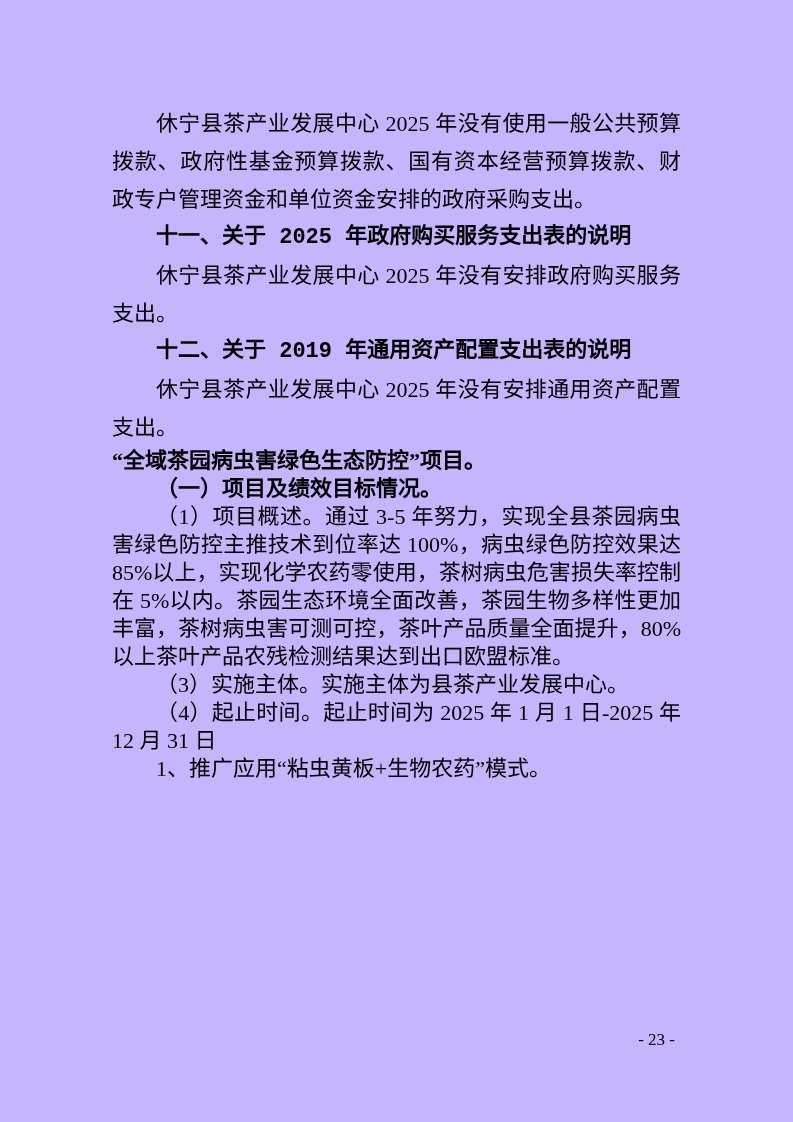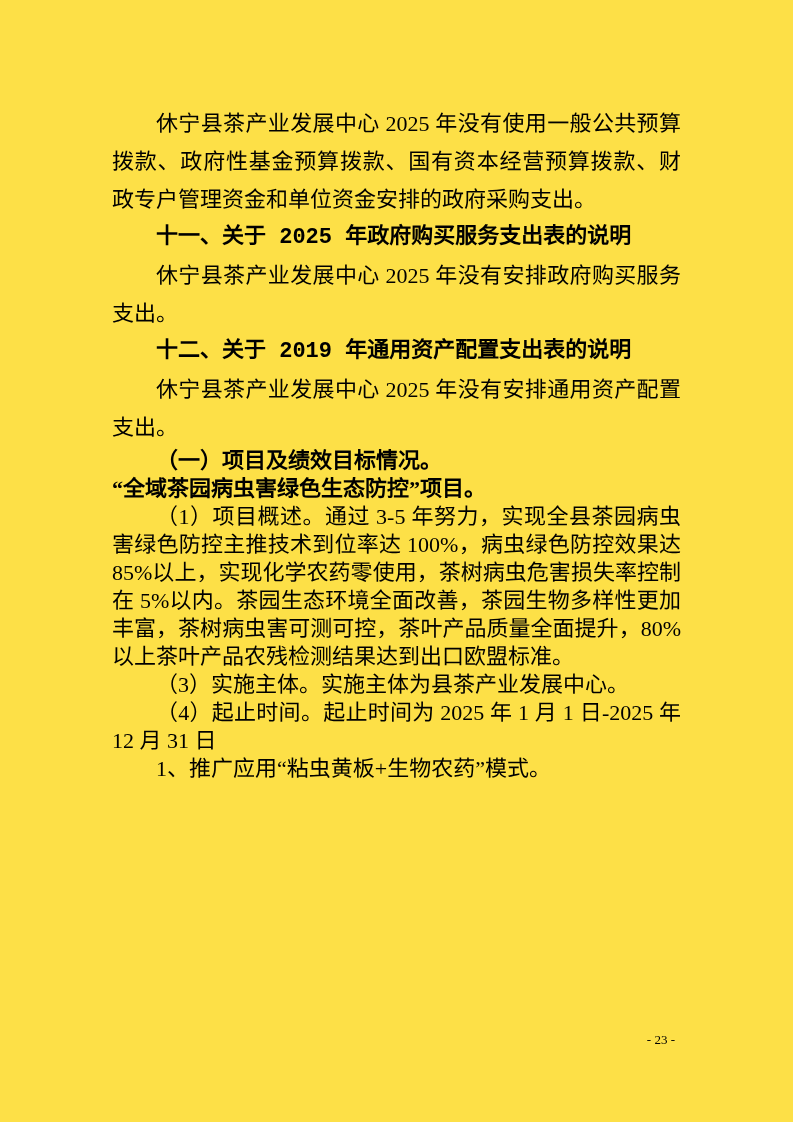--- a/index.html
+++ b/index.html
@@ -4,21 +4,21 @@
 <style>
   html, body {
     margin: 0;
     padding: 0;
     background: #ffffff;
   }
   .page {
     position: relative;
     width: 793px;
     height: 1122px;
-    background: #fde047;
+    background: #c4b5fd;
     overflow: hidden;
     font-family: "Liberation Serif", "DejaVu Serif", serif;
     color: #000000;
   }
   .content {
     position: absolute;
     left: 112px;
     top: 105px;
     width: 569px;
   }
@@ -51,37 +51,37 @@
     text-indent: 2em;
     font-weight: bold;
   }
   .head-b.no-indent {
     text-indent: 0;
   }
   .footer-pagenum {
     position: absolute;
     top: 1031px;
     right: 118px;
-    font-size: 13px;
+    font-size: 17px;
     line-height: 18px;
     font-family: "Liberation Serif", "DejaVu Serif", serif;
     color: #000000;
   }
 </style>
 </head>
 <body>
 
 <div class="page">
   <div class="content">
     <p class="body-a">休宁县茶产业发展中心 2025 年没有使用一般公共预算拨款、政府性基金预算拨款、国有资本经营预算拨款、财政专户管理资金和单位资金安排的政府采购支出。</p>
     <p class="head-a">十一、关于 2025 年政府购买服务支出表的说明</p>
     <p class="body-a">休宁县茶产业发展中心 2025 年没有安排政府购买服务支出。</p>
     <p class="head-a">十二、关于 2019 年通用资产配置支出表的说明</p>
     <p class="body-a">休宁县茶产业发展中心 2025 年没有安排通用资产配置支出。</p>
+    <p class="head-b no-indent">“全域茶园病虫害绿色生态防控”项目。</p>
     <p class="head-b">（一）项目及绩效目标情况。</p>
-    <p class="head-b no-indent">“全域茶园病虫害绿色生态防控”项目。</p>
     <p class="body-b">（1）项目概述。通过 3-5 年努力，实现全县茶园病虫害绿色防控主推技术到位率达 100%，病虫绿色防控效果达 85%以上，实现化学农药零使用，茶树病虫危害损失率控制在 5%以内。茶园生态环境全面改善，茶园生物多样性更加丰富，茶树病虫害可测可控，茶叶产品质量全面提升，80%以上茶叶产品农残检测结果达到出口欧盟标准。</p>
     <p class="body-b">（3）实施主体。实施主体为县茶产业发展中心。</p>
     <p class="body-b">（4）起止时间。起止时间为 2025 年 1 月 1 日-2025 年 12 月 31 日</p>
     <p class="body-b">1、推广应用“粘虫黄板+生物农药”模式。</p>
   </div>
   <div class="footer-pagenum">- 23 -</div>
 </div>
 
 </body></html>

